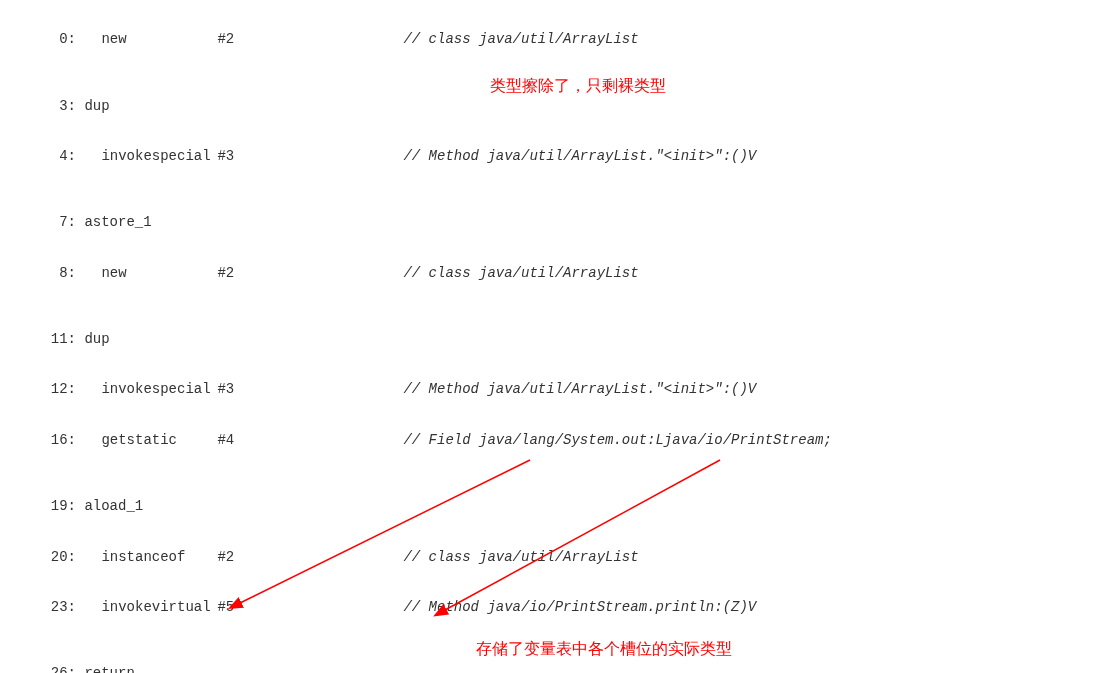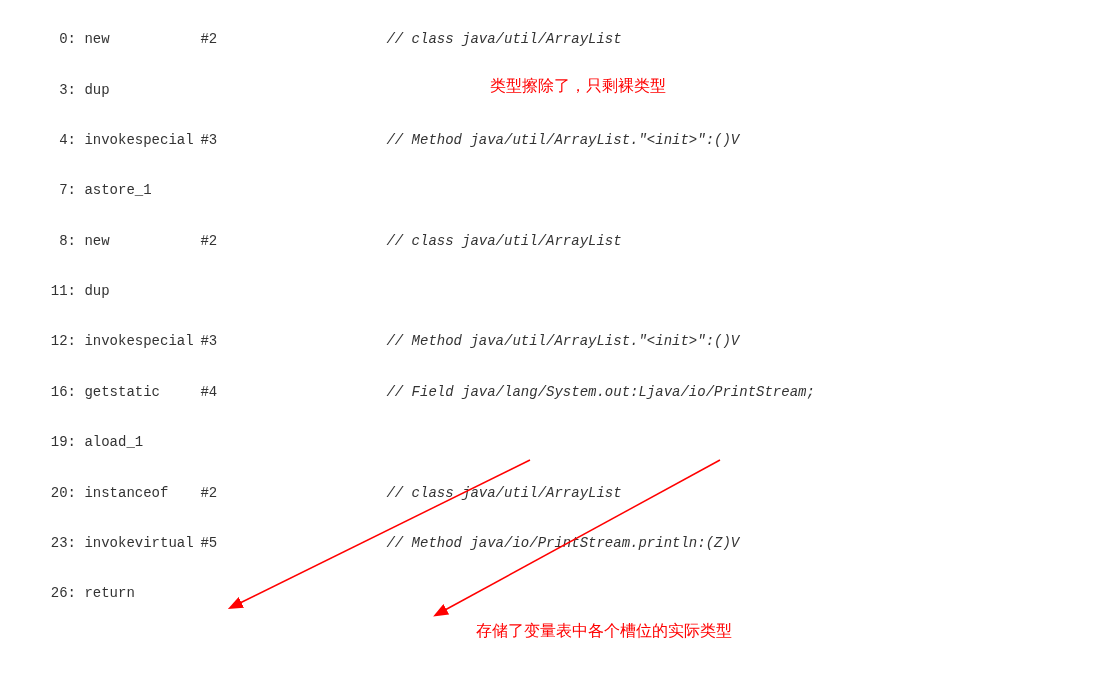--- a/index.html
+++ b/index.html
@@ -20,23 +20,25 @@
       padding-left: 30px;
     }
     .offset {
       display: inline-block;
       width: 46px;
       text-align: right;
     }
     .opcode {
       display: inline-block;
       width: 116px;
+      margin-left: 17px;
     }
     .opcode-short {
       display: inline-block;
+      margin-top: 16px;
     }
     .operand {
       display: inline-block;
       width: 186px;
     }
     .comment {
       display: inline-block;
       font-style: italic;
     }
     .annotation {
@@ -81,21 +83,21 @@
 
 
 
 
 
 
 
 </div>
 
 <div class="annotation" style="top:72px;left:490px;">类型擦除了，只剩裸类型</div>
-<div class="annotation" style="top:617px;left:476px;">存储了变量表中各个槽位的实际类型</div>
+<div class="annotation" style="top:635px;left:476px;">存储了变量表中各个槽位的实际类型</div>
 
 <svg class="arrows">
   <defs>
     <marker id="arrowhead" markerWidth="10" markerHeight="8" refX="1" refY="4" orient="auto">
       <polygon points="0 0, 10 4, 0 8" fill="#ff0000"></polygon>
     </marker>
   </defs>
   <line x1="530" y1="460" x2="240" y2="603" stroke="#ff0000" stroke-width="1.5" marker-end="url(#arrowhead)"></line>
   <line x1="720" y1="460" x2="445" y2="610" stroke="#ff0000" stroke-width="1.5" marker-end="url(#arrowhead)"></line>
 </svg>

